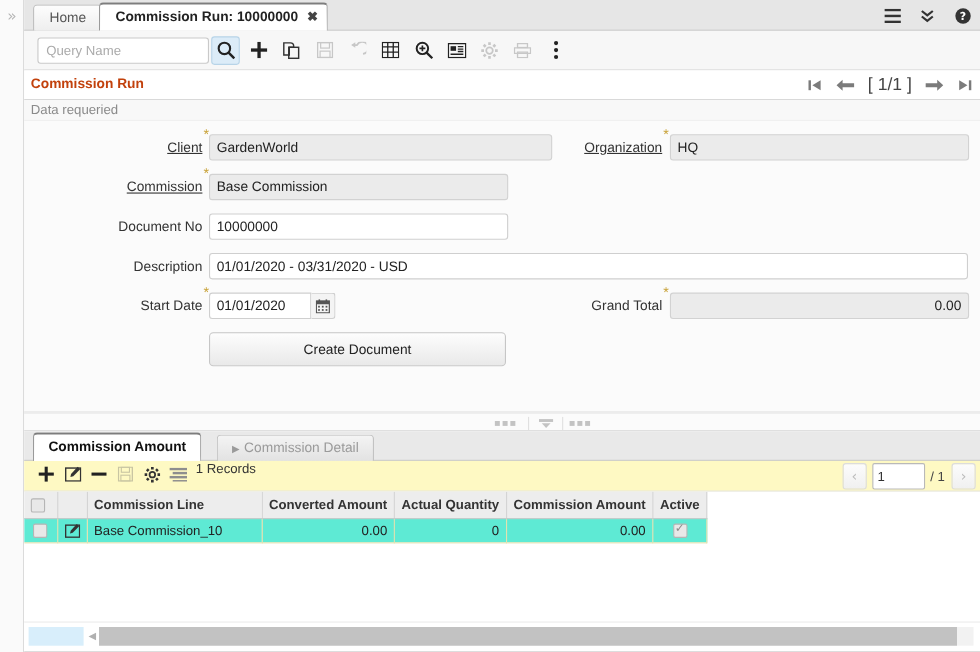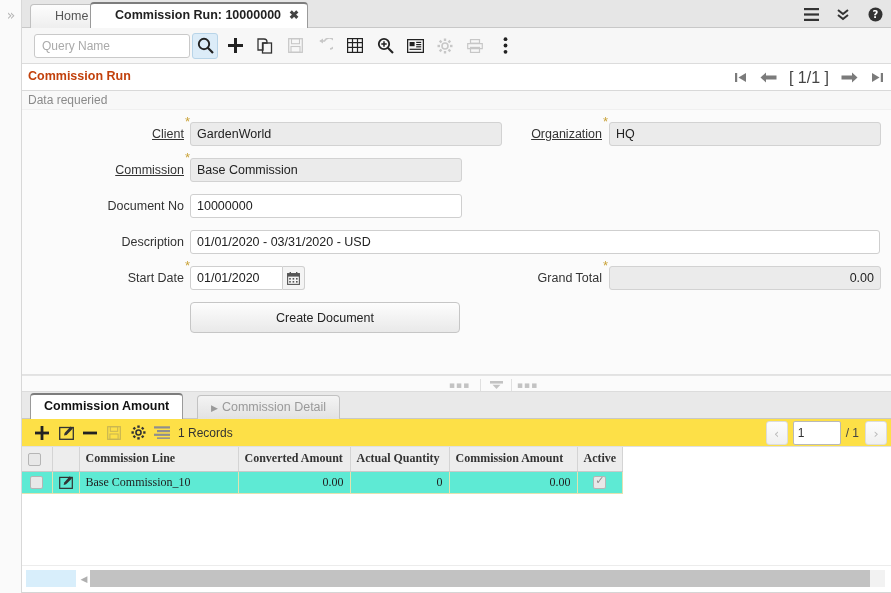--- a/index.html
+++ b/index.html
@@ -25,21 +25,21 @@
     cursor:pointer; font-family:"DejaVu Sans", sans-serif;
   }
 
   
   .tabbar {
     position:absolute; left:22px; top:0; right:0; height:28px;
     background:#e6e6e6; border-bottom:1px solid #c8c8c8;
   }
   .dtab {
     position:absolute; top:4px; height:24px; line-height:23px;
-    padding:0 24px; font-size:12.5px;
+    padding:0 14px; font-size:12.5px;
     border:1px solid #c0c0c0; border-bottom:none;
     border-radius:4px 4px 0 0;
     background:linear-gradient(#fdfdfd,#eeeeee);
     color:#555; cursor:pointer; white-space:nowrap;
   }
   .dtab.home { left:8px; }
   .dtab.active {
     background:#ffffff; color:#222; font-weight:bold;
     border-color:#9a9a9a; border-top:2px solid #7d7d7d;
     top:2px; height:26px; line-height:23px; z-index:3;
@@ -175,22 +175,22 @@
     left:8px; top:1px; height:26px; background:#fff; color:#111;
     font-weight:bold; border-color:#9a9a9a; border-top:2px solid #7d7d7d;
     z-index:2;
   }
   .stab.inactive { left:175px; }
   .stab .tri { font-size:9px; color:#9a9a9a; margin-right:4px;
                font-family:"DejaVu Sans",sans-serif; }
 
   .gridtools {
     position:absolute; left:0; top:27px; right:0; height:28px;
-    background:#fde047; border-bottom:1px solid #e0e0e0;
-    display:flex; align-items:center; padding-left:8px;
+    background:#fef9c3; border-bottom:1px solid #e0e0e0;
+    display:flex; align-items:flex-start; padding-left:8px;
   }
   .gt-btn { width:24px; height:24px; display:flex; align-items:center;
             justify-content:center; cursor:pointer; }
   .gt-btn.dim { opacity:.35; cursor:default; }
   .gt-recs { font-size:12px; color:#333; margin-left:4px; }
   .pager { position:absolute; right:4px; top:2px; display:flex;
            align-items:center; }
   .pg-arrow {
     width:22px; height:24px; border:1px solid #dcdcdc; border-radius:3px;
     background:linear-gradient(#fcfcfc,#f0f0f0); display:flex;
@@ -199,21 +199,21 @@
   }
   .pg-input {
     width:48px; height:24px; margin:0 5px; border:1px solid #b9b9b9;
     border-radius:2px; font-size:12px; padding:0 4px; color:#333;
     outline:none; font-family:"Liberation Sans",sans-serif; background:#fff;
   }
   .pg-tot { font-size:12px; color:#444; margin-right:6px; }
 
   
   .gridwrap { position:absolute; left:0; top:55px; right:0; bottom:28px;
-              overflow:hidden; background:#fff;font-family:Liberation Serif, serif; }
+              overflow:hidden; background:#fff; }
   table.grid { border-collapse:collapse; table-layout:fixed; }
   table.grid th {
     background:#ededed; border-right:1px solid #d4d4d4;
     border-bottom:1px solid #c9c9c9; font-size:12px; font-weight:bold;
     color:#333; height:24px; padding:0 6px; text-align:left;
     white-space:nowrap;
   }
   table.grid td {
     background:#5eead4; border-right:1px solid #e2e2b0;
     border-bottom:1px solid #e2e2b0; font-size:12px; color:#222;

